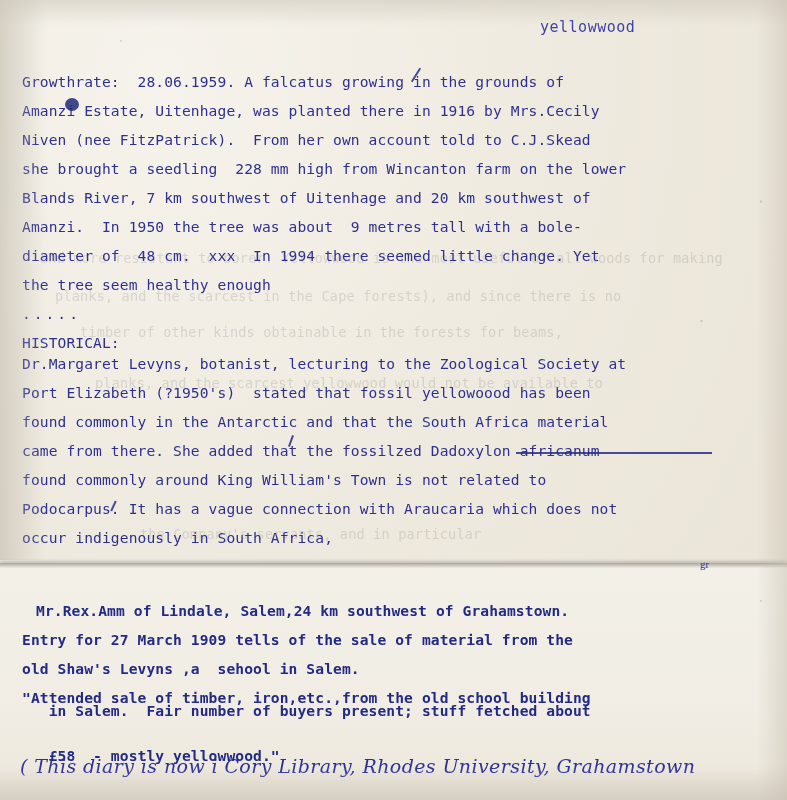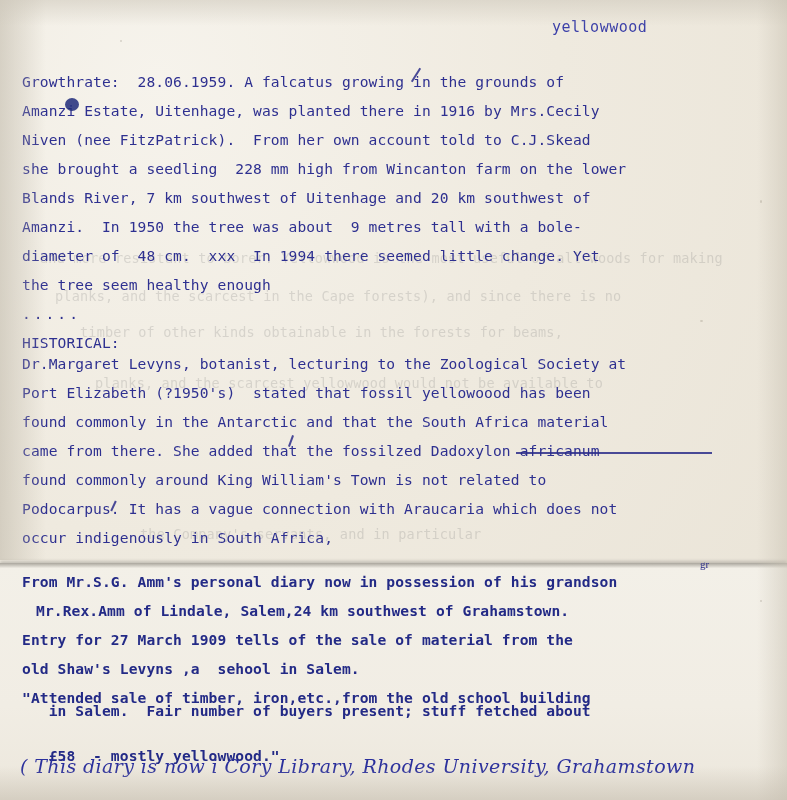--- a/index.html
+++ b/index.html
@@ -85,21 +85,20 @@
     color: #2a2f9c;
     font-size: 19px;
     letter-spacing: 0.4px;
   }
   .hand-top {
     position: absolute;
     font-family: "DejaVu Sans Mono", monospace;
     color: #3b3fa8;
     font-size: 15px;
     letter-spacing: 0.5px;
-    margin-left: 12px;
   }
   .strike {
     position: absolute;
     background: #2b2d8a;
     height: 2px;
     opacity: 0.85;
   }
   .inkblot {
     position: absolute;
     background: #1f2a7a;
@@ -184,21 +183,20 @@
 
   <div class="strike" style="top:452px; left:516px; width:196px; height:1.6px;"></div>
 
   <div class="strike" style="top:440px; left:285px; width:12px; transform:rotate(-70deg);"></div>
   <div class="strike" style="top:505px; left:108px; width:11px; transform:rotate(-65deg);"></div>
 
   <div class="slip" style="top:563px; height:237px;">
     <div class="slip-edge" style="top:0;"></div>
   </div>
 
-  <div class="typed t-lower" style="top:567px; left:22px;">From Mr.S.G. Amm's personal diary now in possession of his grandson</div>
   <div class="typed t-lower" style="top:596px; left:36px;">Mr.Rex.Amm of Lindale, Salem,24 km southwest of Grahamstown.</div>
   <div class="typed t-lower" style="top:625px; left:22px;">Entry for 27 March 1909 tells of the sale of material from the</div>
   <div class="typed t-lower" style="top:654px; left:22px;">old Shaw's Levyns ,a  sehool in Salem.</div>
   <div class="typed t-lower" style="top:683px; left:22px;">"Attended sale of timber, iron,etc.,from the old school building</div>
   <div class="typed t-lower" style="top:696px; left:22px;">   in Salem.  Fair number of buyers present; stuff fetched about</div>
   <div class="typed t-lower" style="top:741px; left:22px;">   £58  - mostly yellowwood."</div>
 
   <div class="correction" style="top:558px; left:700px;">gr</div>
 
   <div class="hand" style="top:755px; left:20px;">( This diary is now i Cory Library, Rhodes University, Grahamstown</div>

